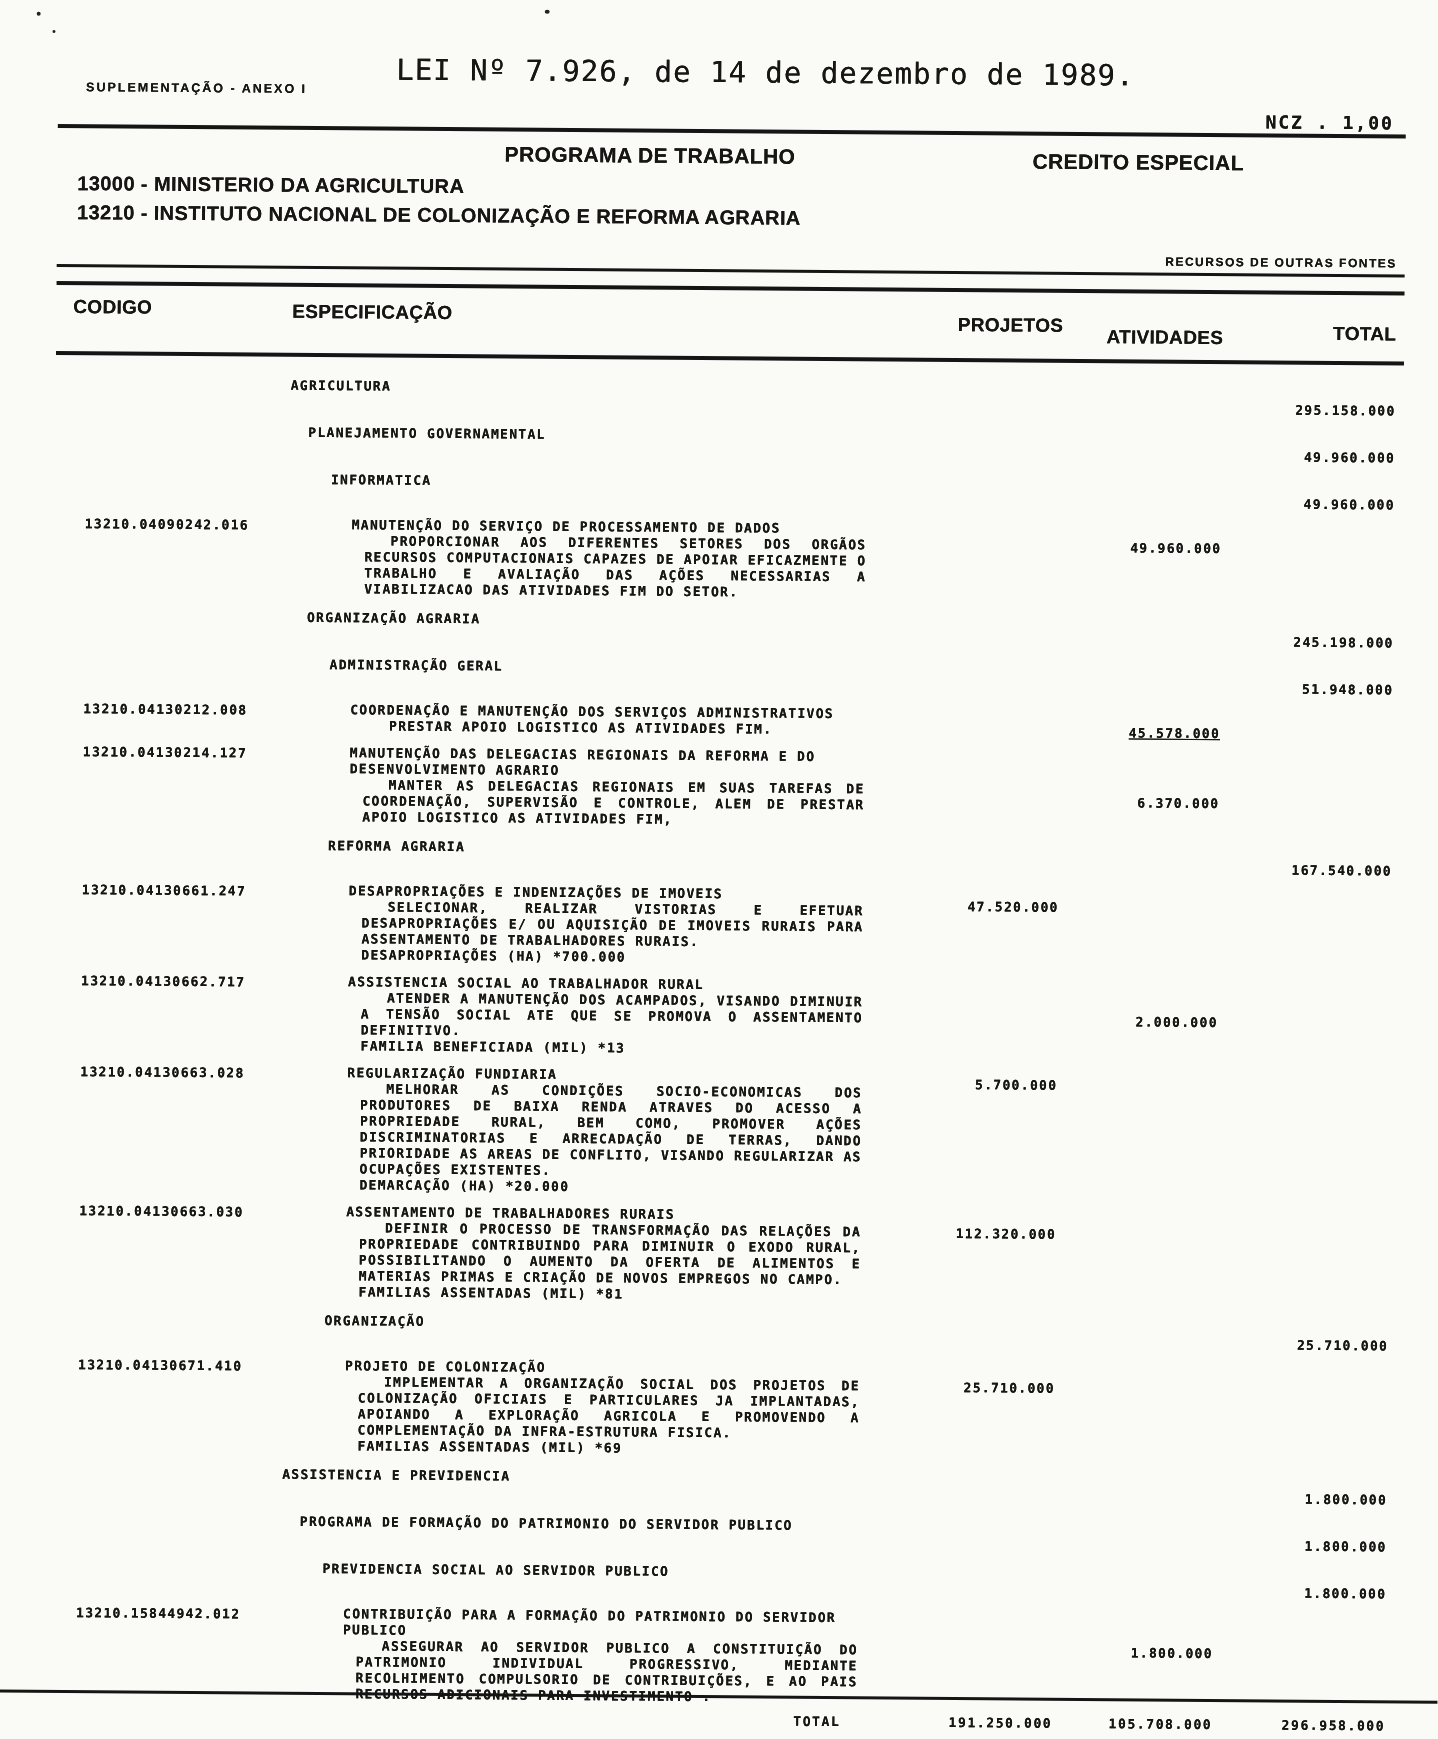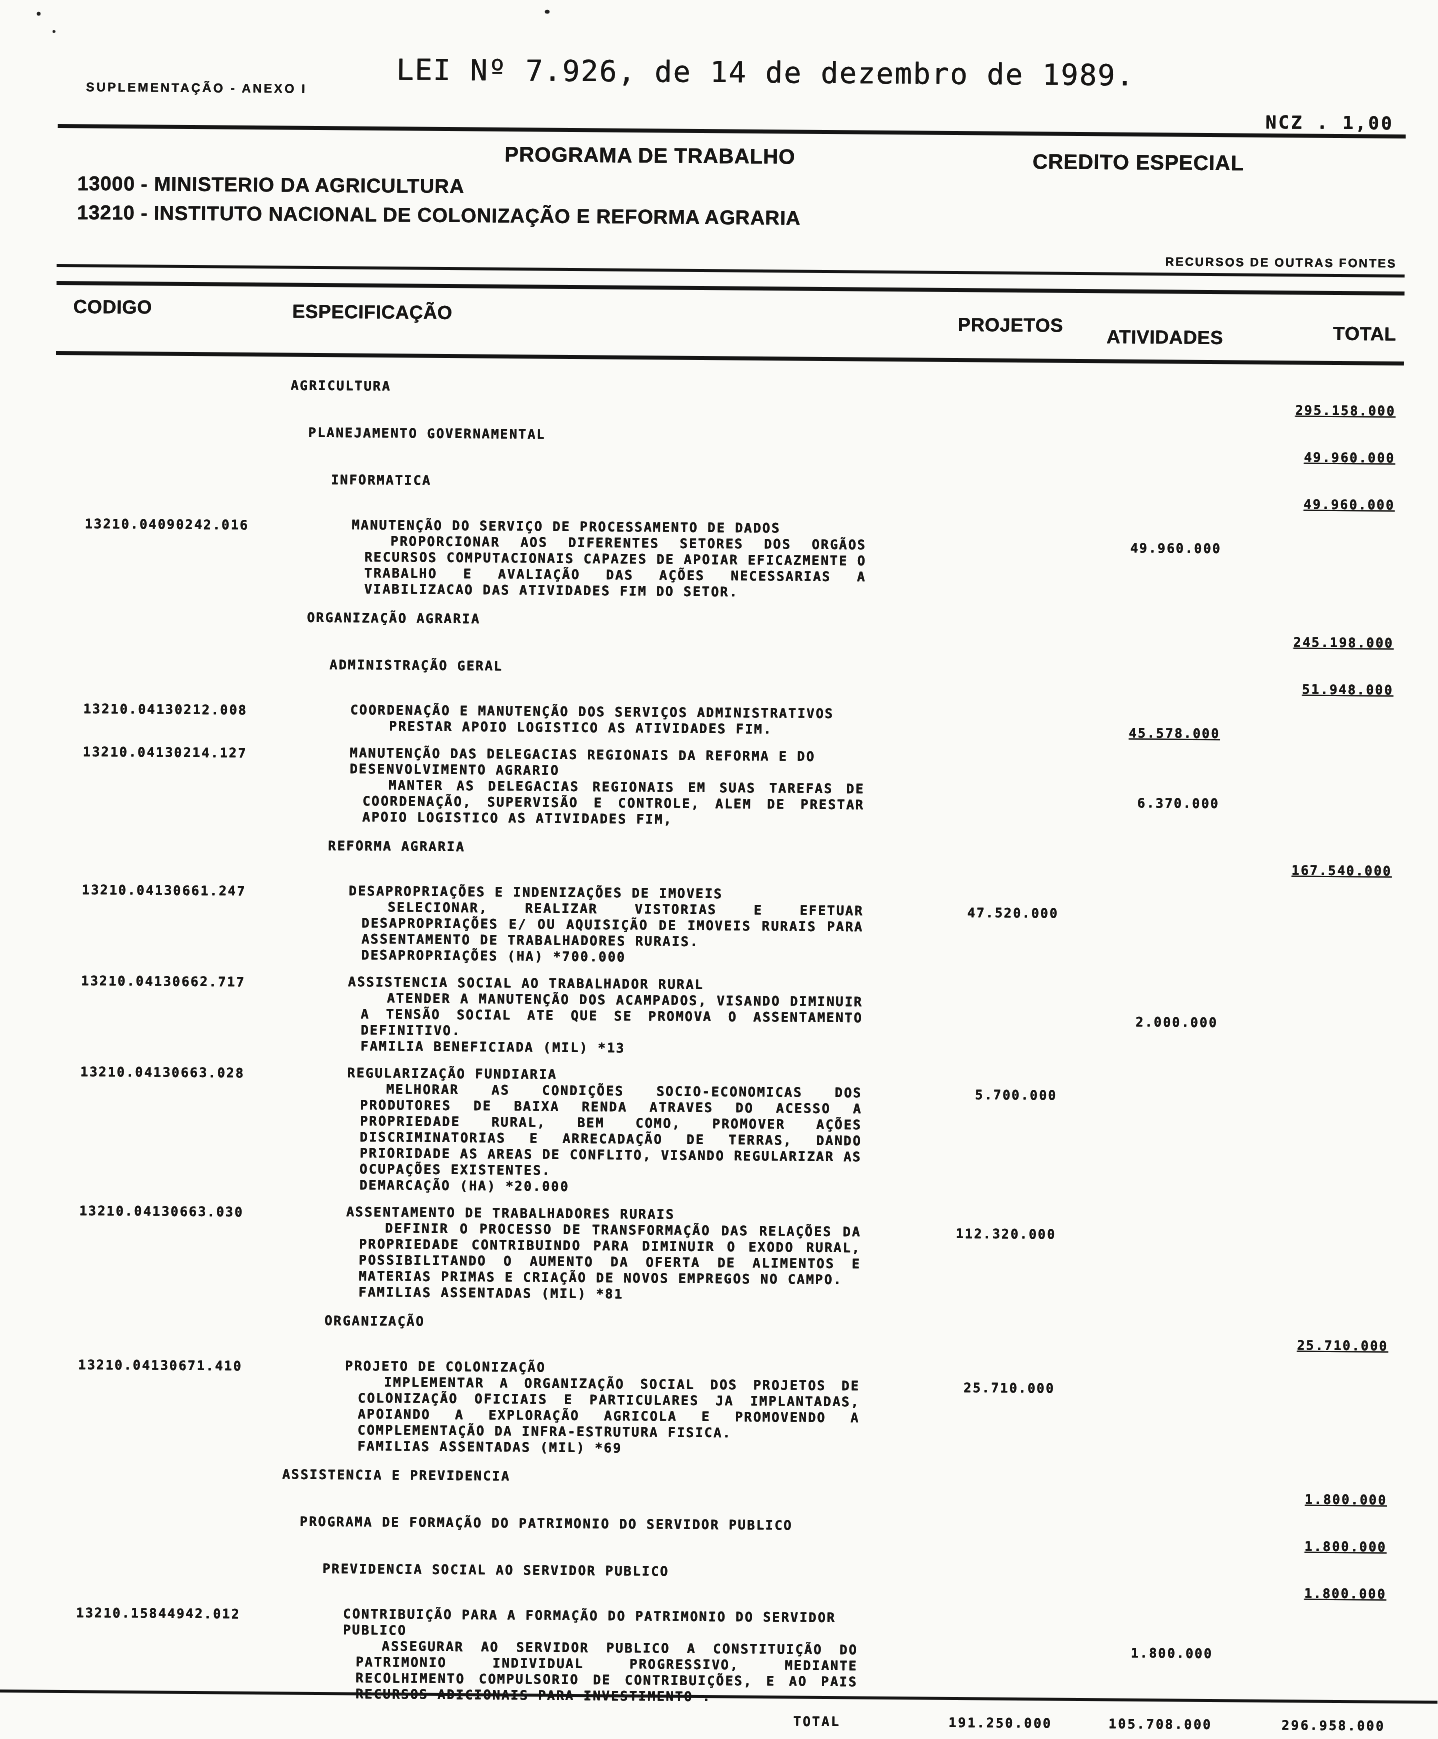--- a/index.html
+++ b/index.html
@@ -42,21 +42,21 @@
          font-size:13px;font-weight:bold;line-height:16px;letter-spacing:1.3px;}
   .row{position:relative;}
   .row.cat{height:34px;margin-top:13px;}
   .row.item{margin-top:11px;}
   .row:first-child{margin-top:4px;}
   .cat-label{position:absolute;top:0;white-space:nowrap;}
   .cat.lvl1 .cat-label{left:293px;}
   .cat.lvl2 .cat-label{left:311px;}
   .cat.lvl3 .cat-label{left:334px;}
   .num{position:absolute;white-space:nowrap;}
-  .cat .num{top:17px;text-decoration:underline;}
+  .cat .num{top:17px;}
   .col-total{right:40px;}
   .col-atividades{right:213px;}
   .col-projetos{right:373px;}
   .item .code{position:absolute;left:88px;top:1px;white-space:nowrap;}
   .item .spec{margin-left:355px;width:515px;}
   .item .title{text-align:left;}
   .item .desc{margin-left:13px;width:502px;text-align:justify;text-indent:26px;}
   .item .metric{margin-left:13px;}
   
   .frule{left:-12px;top:1690px;width:1462px;height:3px;}
@@ -156,41 +156,41 @@
     <span class="num col-total">167.540.000</span>
   </div>
 
   <div class="row item">
     <span class="code">13210.04130661.247</span>
     <div class="spec">
       <div class="title">DESAPROPRIAÇÕES E INDENIZAÇÕES DE IMOVEIS</div>
       <div class="desc">SELECIONAR, REALIZAR VISTORIAS E EFETUAR DESAPROPRIAÇÕES E/ OU AQUISIÇÃO DE IMOVEIS RURAIS PARA ASSENTAMENTO DE TRABALHADORES RURAIS.</div>
       <div class="metric">DESAPROPRIAÇÕES (HA) *700.000</div>
     </div>
-    <span class="num col-projetos" style="top: 17px;">47.520.000</span>
+    <span class="num col-projetos" style="top: 11px;">47.520.000</span>
   </div>
 
   <div class="row item">
     <span class="code">13210.04130662.717</span>
     <div class="spec">
       <div class="title">ASSISTENCIA SOCIAL AO TRABALHADOR RURAL</div>
       <div class="desc">ATENDER A MANUTENÇÃO DOS ACAMPADOS, VISANDO DIMINUIR A TENSÃO SOCIAL ATE QUE SE PROMOVA O ASSENTAMENTO DEFINITIVO.</div>
       <div class="metric">FAMILIA BENEFICIADA (MIL) *13</div>
     </div>
     <span class="num col-atividades" style="top: 34px;">2.000.000</span>
   </div>
 
   <div class="row item">
     <span class="code">13210.04130663.028</span>
     <div class="spec">
       <div class="title">REGULARIZAÇÃO FUNDIARIA</div>
       <div class="desc">MELHORAR AS CONDIÇÕES SOCIO-ECONOMICAS DOS PRODUTORES DE BAIXA RENDA ATRAVES DO ACESSO A PROPRIEDADE RURAL, BEM COMO, PROMOVER AÇÕES DISCRIMINATORIAS E ARRECADAÇÃO DE TERRAS, DANDO PRIORIDADE AS AREAS DE CONFLITO, VISANDO REGULARIZAR AS OCUPAÇÕES EXISTENTES.</div>
       <div class="metric">DEMARCAÇÃO (HA) *20.000</div>
     </div>
-    <span class="num col-projetos" style="top: 17px;">5.700.000</span>
+    <span class="num col-projetos" style="top: 7px;">5.700.000</span>
   </div>
 
   <div class="row item">
     <span class="code">13210.04130663.030</span>
     <div class="spec">
       <div class="title">ASSENTAMENTO DE TRABALHADORES RURAIS</div>
       <div class="desc">DEFINIR O PROCESSO DE TRANSFORMAÇÃO DAS RELAÇÕES DA PROPRIEDADE CONTRIBUINDO PARA DIMINUIR O EXODO RURAL, POSSIBILITANDO O AUMENTO DA OFERTA DE ALIMENTOS E MATERIAS PRIMAS E CRIAÇÃO DE NOVOS EMPREGOS NO CAMPO.</div>
       <div class="metric">FAMILIAS ASSENTADAS (MIL) *81</div>
     </div>
     <span class="num col-projetos" style="top: 17px;">112.320.000</span>

